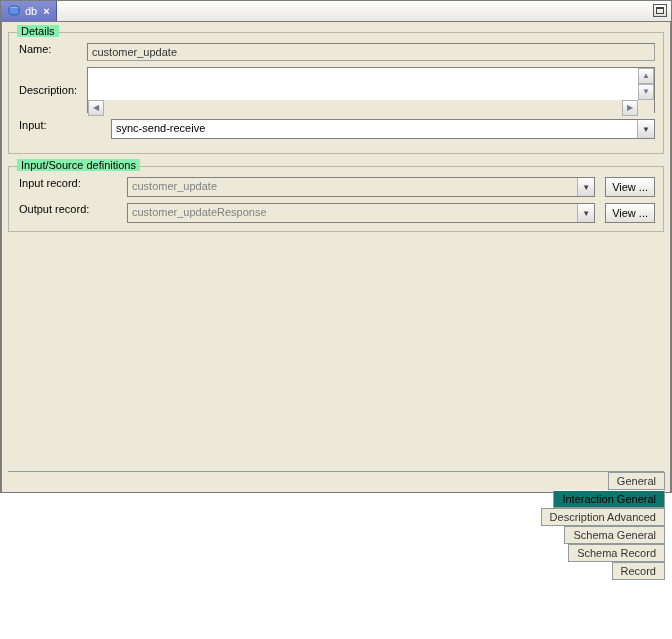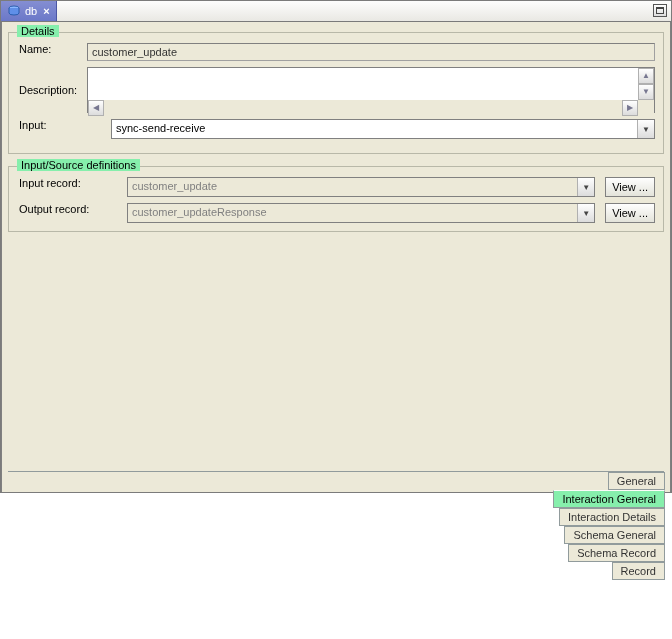--- a/index.html
+++ b/index.html
@@ -240,21 +240,21 @@
     color: #333333;
     font-size: 11px;
     padding: 2px 8px;
     margin-right: -1px;
     position: relative;
     height: 18px;
     box-sizing: border-box;
     cursor: pointer;
   }
   .btab.active {
-    background: #86efac;
+    background: #0f766e;
     color: #000000;
     border-top-color: #fcfcfa;
     z-index: 2;
   }
   .tabs-border {
     border-top: 1px solid #919b9c;
     margin-top: -1px;
   }
 </style>
 </head>
@@ -335,19 +335,19 @@
         <button class="view-btn">View ...</button>
       </div>
     </div>
 
     <div class="filler"></div>
 
     <div class="tabs-border"></div>
     <div class="bottom-tabs" id="bottom-tabs">
         <div class="btab">General</div>
         <div class="btab active">Interaction General</div>
-        <div class="btab">Interaction Details</div>
+        <div class="btab">Description Advanced</div>
         <div class="btab">Schema General</div>
         <div class="btab">Schema Record</div>
         <div class="btab">Record</div>
       </div>
   </div>
 </div>
 
 </body></html>

